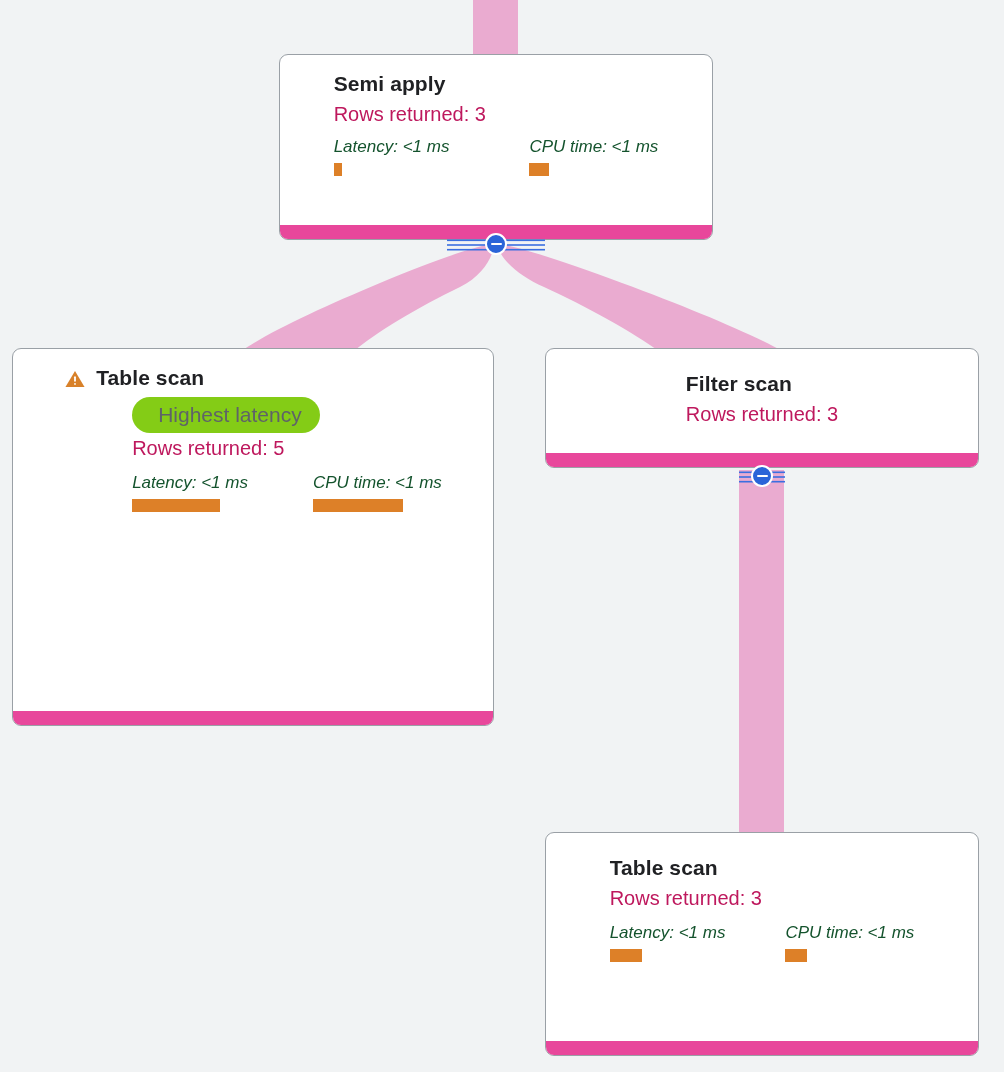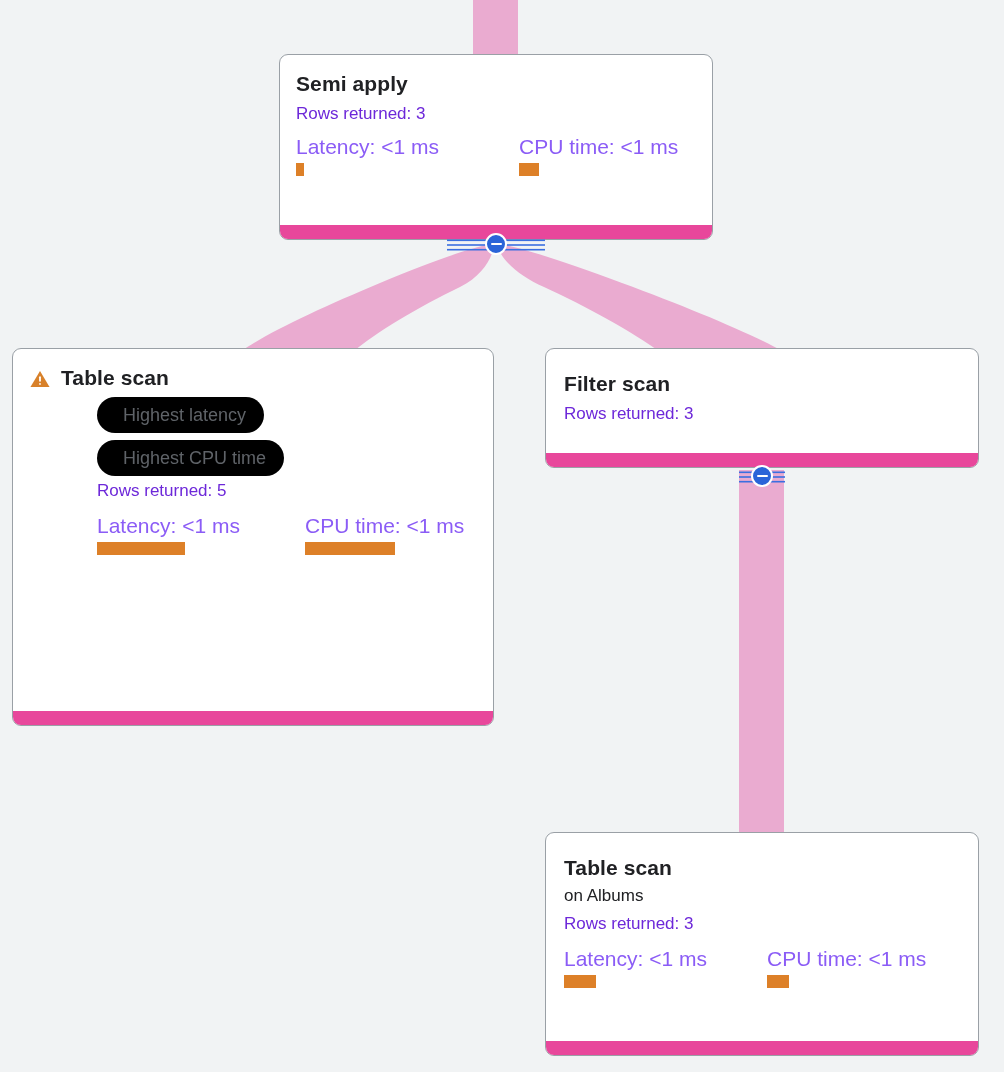--- a/index.html
+++ b/index.html
@@ -39,20 +39,21 @@
   .node {
     position: absolute;
     z-index: 3;
     background: #ffffff;
     border: 1.5px solid #9aa0a6;
     border-radius: 9px;
     box-sizing: border-box;
     overflow: hidden;
     display: flex;
     flex-direction: column;
+    align-items: center;
   }
   .node-body {
     flex: 1 1 auto;
     padding: 16px 16px 8px 16px;
     box-sizing: border-box;
   }
   .node-accent {
     flex: 0 0 auto;
     height: 14px;
     background: #e8479b;
@@ -80,59 +81,60 @@
   }
   .node-sub {
     font-size: 17px;
     line-height: 26px;
     color: #202124;
   }
   .node-sub.muted {
     color: #80868b;
   }
   .node-rows {
-    font-size: 17px;
+    font-size: 20px;
     line-height: 26px;
-    color: #6d28d9;
+    color: #be185d;
     margin-top: 2px;
   }
 
   
   .chips {
     margin-top: 4px;
     display: flex;
     flex-direction: column;
     align-items: flex-start;
     gap: 7px;
   }
   .chip {
-    background: #000000;
+    background: #84cc16;
     border-radius: 18px;
     color: #5f6368;
-    font-size: 18px;
+    font-size: 21px;
     line-height: 22px;
     padding: 7px 18px 7px 26px;
     white-space: nowrap;
   }
 
   
   .metrics {
     margin-top: 10px;
     display: flex;
     align-items: flex-start;
   }
   .metric {
     display: flex;
     flex-direction: column;
   }
   .metric-label {
-    font-size: 21px;
+    font-size: 17px;
     line-height: 24px;
-    color: #8b5cf6;
+    color: #14532d;
     white-space: nowrap;
+    font-style: italic;
   }
   .metric-bar {
     margin-top: 4px;
     height: 13px;
     background: #dd8028;
   }
 
   
   #node-semi-apply       { left: 279px; top: 54px;  width: 434px; height: 186px; }
   #node-table-scan-singers { left: 12px;  top: 348px; width: 482px; height: 378px; }
@@ -243,21 +245,20 @@
         <svg class="warn-icon" viewBox="0 0 24 24" xmlns="http://www.w3.org/2000/svg">
           <path d="M12 3.2 L22.4 20.8 L1.6 20.8 Z" fill="#d8812a"></path>
           <rect x="11" y="9" width="2" height="6" rx="1" fill="#ffffff"></rect>
           <rect x="11" y="16.4" width="2" height="2" rx="1" fill="#ffffff"></rect>
         </svg>
         <div class="node-title">Table scan</div>
       </div>
       <div style="padding-left:68px;">
         <div class="chips">
           <div class="chip">Highest latency</div>
-          <div class="chip">Highest CPU time</div>
         </div>
         <div class="node-rows">Rows returned: 5</div>
         <div class="metrics">
           <div class="metric">
             <div class="metric-label">Latency: &lt;1 ms</div>
             <div class="metric-bar" style="width: 88px;"></div>
           </div>
           <div class="metric">
             <div class="metric-label">CPU time: &lt;1 ms</div>
             <div class="metric-bar" style="width: 90px;"></div>
@@ -276,21 +277,20 @@
       <div class="node-rows">Rows returned: 3</div>
     </div>
     <div class="node-accent"></div>
   </div>
 
   <div class="node" id="node-table-scan-albums">
     <div class="node-body">
       <div class="node-title-row">
         <div class="node-title">Table scan</div>
       </div>
-      <div class="node-sub">on Albums</div>
       <div class="node-rows">Rows returned: 3</div>
       <div class="metrics">
         <div class="metric">
           <div class="metric-label">Latency: &lt;1 ms</div>
           <div class="metric-bar" style="width: 32px;"></div>
         </div>
         <div class="metric">
           <div class="metric-label">CPU time: &lt;1 ms</div>
           <div class="metric-bar" style="width: 22px;"></div>
         </div>

